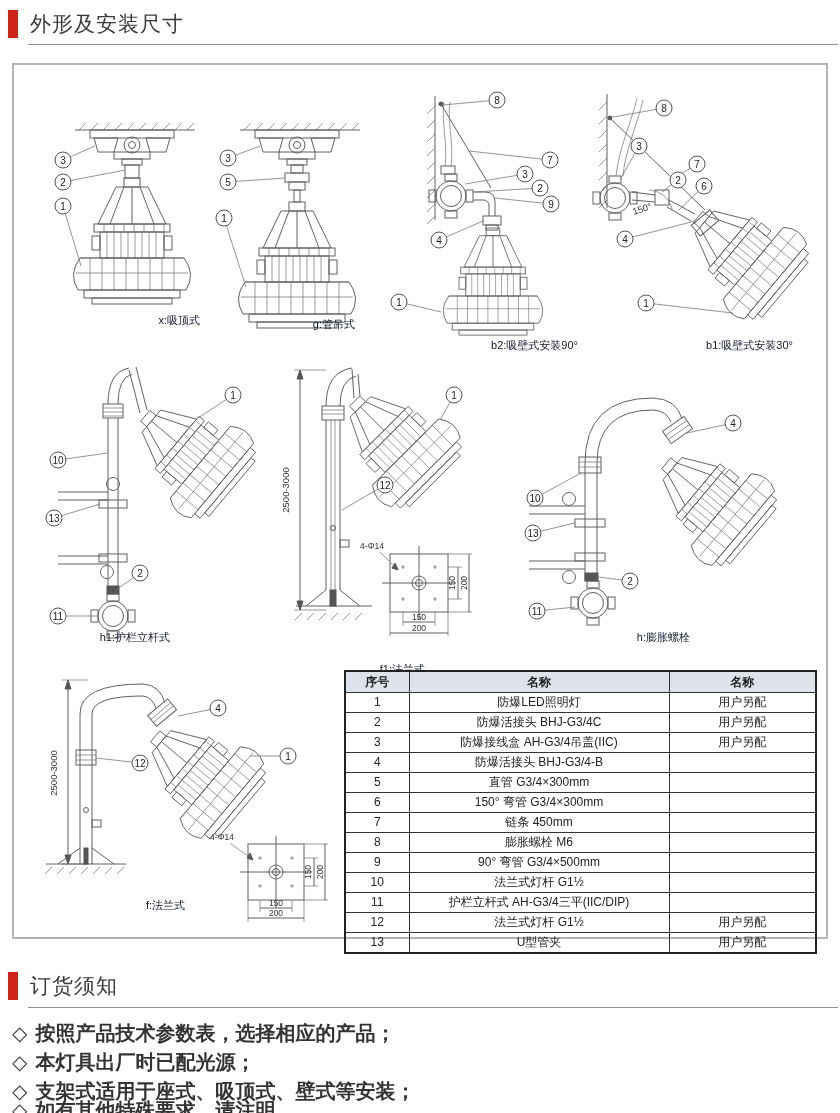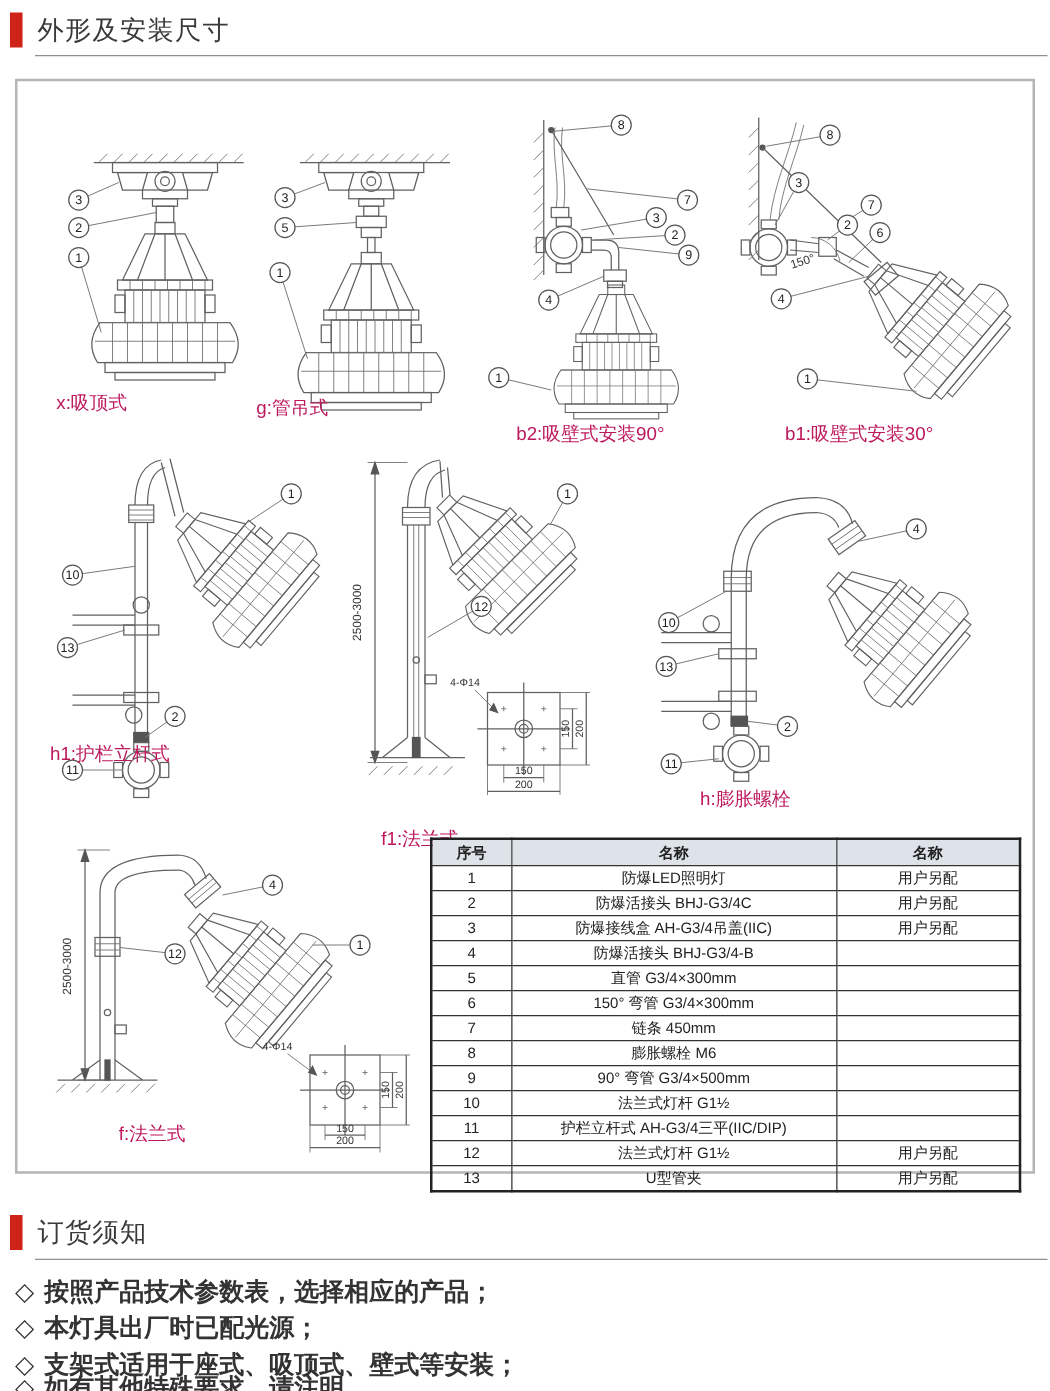--- a/index.html
+++ b/index.html
@@ -3,21 +3,21 @@
 <meta charset="utf-8">
 <style>
   html,body{margin:0;padding:0}
   body{width:840px;height:1113px;position:relative;background:#fff;
        font-family:"Liberation Sans","DejaVu Sans",sans-serif;color:#333;overflow:hidden}
   .abs{position:absolute}
   .sec-title{font-size:21px;font-weight:normal;color:#3a3a3a;letter-spacing:1px}
   .red-bar{width:10px;height:28px;background:#cf2318}
   .rule{height:0;border-top:1px solid #8f8f8f}
   .main-box{border:2px solid #b5b5b5;background:#fff}
-  .caption{font-size:15px;color:#be185d;text-align:left;white-space:nowrap}
+  .caption{font-size:11px;color:#0f172a;text-align:right;white-space:nowrap}
   table.parts{border-collapse:collapse;font-size:12px;color:#222;table-layout:fixed;border:2px solid #222}
   .parts th,.parts td{border:1px solid #333;padding:0 5px;height:19px;line-height:1.05;overflow:hidden;white-space:nowrap}
   .parts th{background:#dde3e9;font-weight:bold;height:20px}
   .parts .c{text-align:center}
   .parts .n{text-align:center}
   .note-line{font-size:20px;font-weight:bold;color:#333;white-space:nowrap}
   .note-line .dia{margin-right:8px;font-weight:normal}
   svg{overflow:visible}
   svg .ln{fill:none;stroke:#616161;stroke-width:1}
   svg .lnt{fill:none;stroke:#6e6e6e;stroke-width:.7}
@@ -410,21 +410,21 @@
       <line x1="250" y1="88" x2="212" y2="88"></line>
       <circle cx="250" cy="88" r="8"></circle>
       <text x="250" y="91.5">1</text>
     </g>
 </svg>
 
 <div class="abs caption" style="left:45px;top:313px;width:155px">x:吸顶式</div>
 <div class="abs caption" style="left:205px;top:317px;width:150px">g:管吊式</div>
 <div class="abs caption" style="left:413px;top:338px;width:165px">b2:吸壁式安装90°</div>
 <div class="abs caption" style="left:628px;top:338px;width:165px">b1:吸壁式安装30°</div>
-<div class="abs caption" style="left:40px;top:594px;width:130px">h1:护栏立杆式</div>
+<div class="abs caption" style="left:40px;top:630px;width:130px">h1:护栏立杆式</div>
 <div class="abs caption" style="left:305px;top:662px;width:120px">f1:法兰式</div>
 <div class="abs caption" style="left:560px;top:630px;width:130px">h:膨胀螺栓</div>
 <div class="abs caption" style="left:95px;top:898px;width:90px">f:法兰式</div>
 
 <table class="parts abs" style="left:344px;top:670px;width:471px">
   <colgroup>
       <col style="width:64px">
       <col style="width:260px">
       <col style="width:147px">
     </colgroup>

